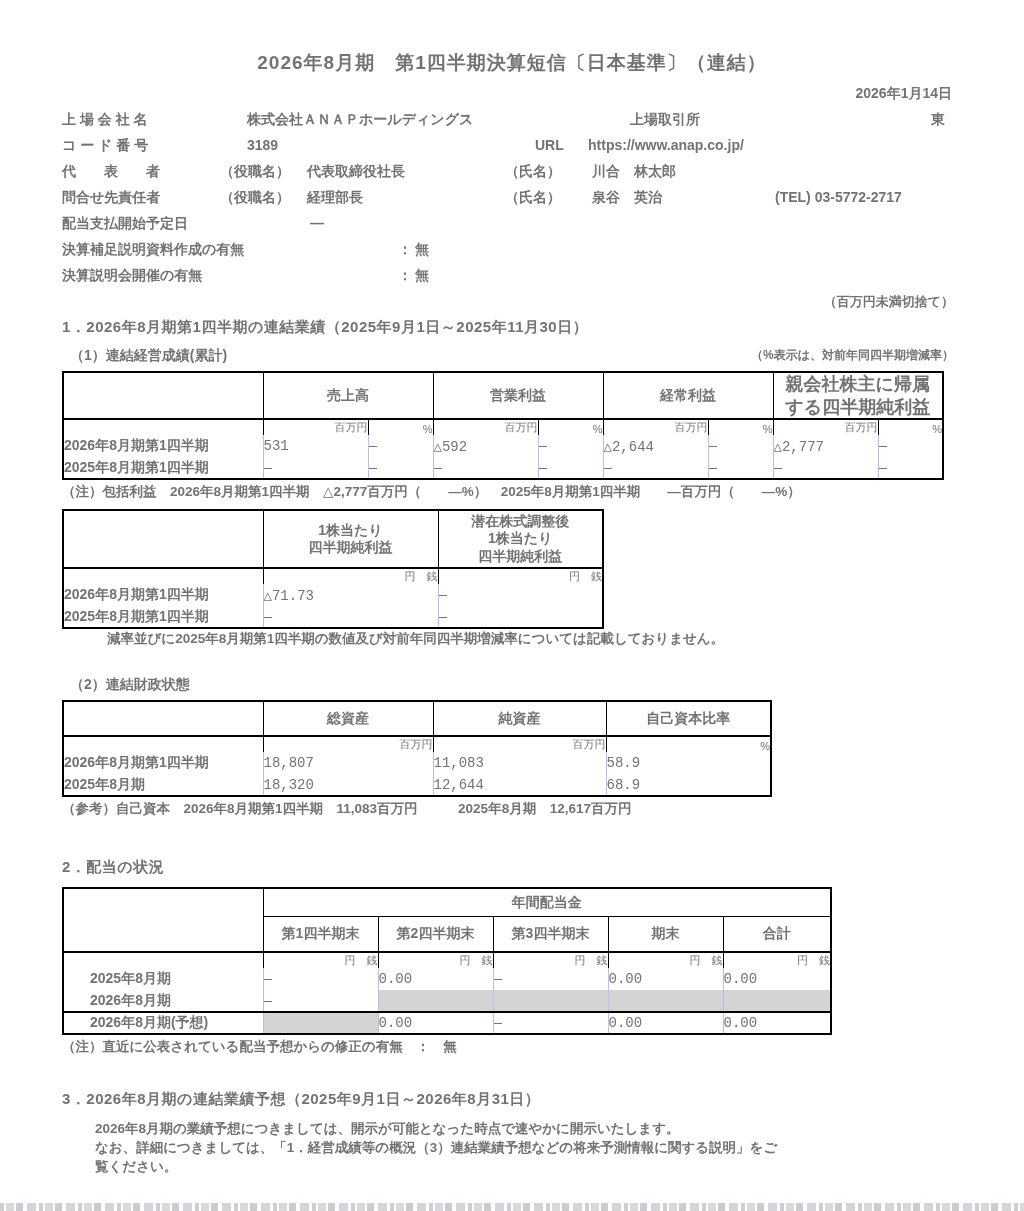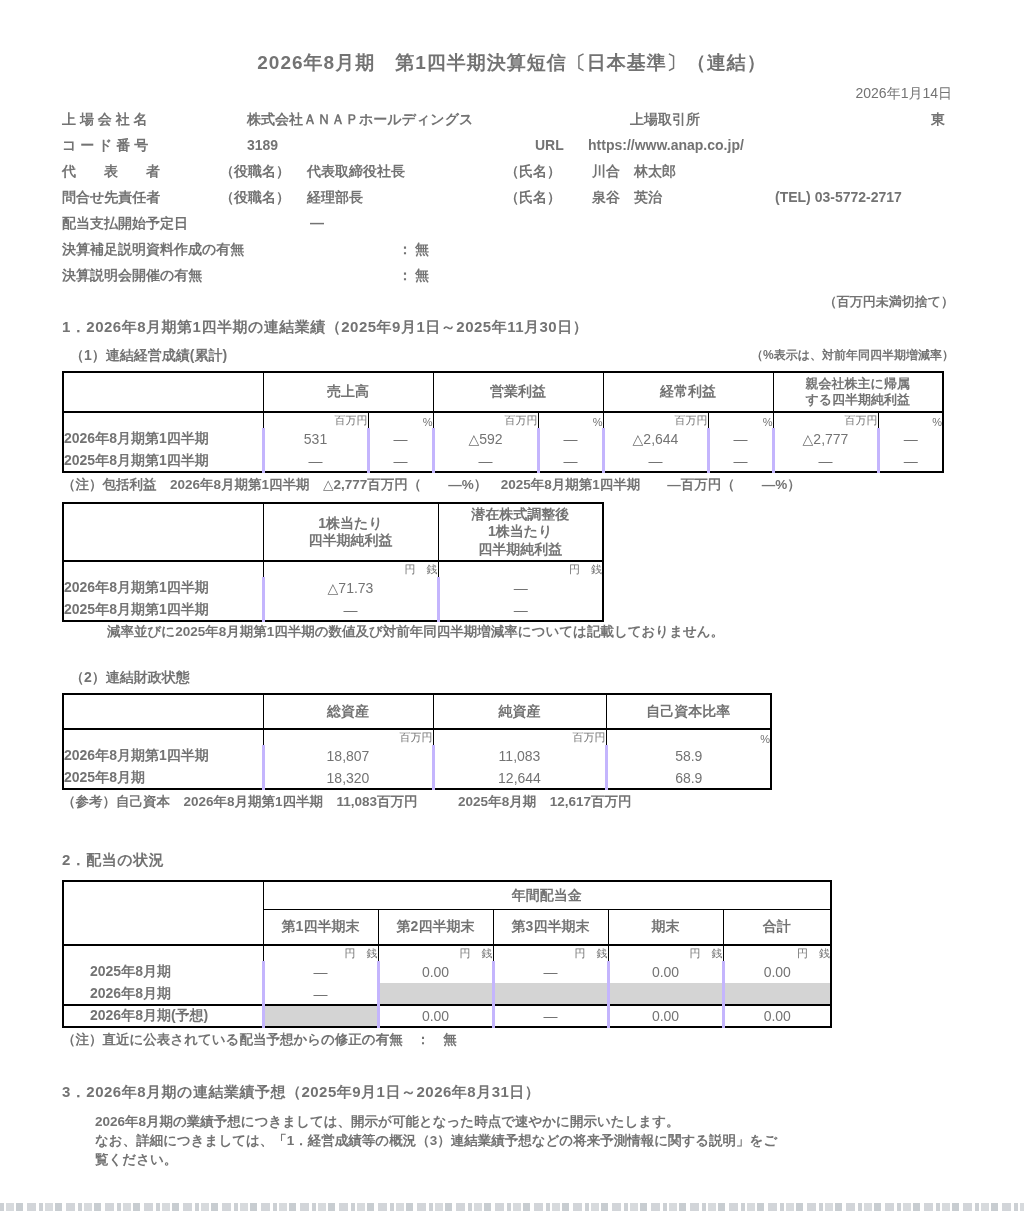--- a/index.html
+++ b/index.html
@@ -4,21 +4,21 @@
 <style>
   * { margin:0; padding:0; box-sizing:border-box; }
   html,body { background:#ffffff; }
   .page {
     position:relative; width:1024px; height:1211px; margin:0 auto;
     background:#ffffff; color:#737373;
     font-family:"Liberation Sans","DejaVu Sans",sans-serif;
     overflow:hidden;
   }
   .doc-title { padding-top:50px; text-align:center; font-size:19px; font-weight:bold; letter-spacing:1px; }
-  .date-line { margin-top:9px; margin-right:72px; text-align:right; font-size:14px; font-weight:normal; }
+  .date-line { margin-top:9px; margin-right:72px; text-align:right; font-size:14px; font-weight:bold; }
 
   .info-block { margin-top:4px; }
   .info-line { position:relative; height:26px; font-size:14px; font-weight:bold; }
   .info-line span { position:absolute; top:4px; white-space:nowrap; }
   .l-label   { left:62px; }
   .l-val     { left:247px; }
   .l-exch    { left:630px; }
   .l-exchval { left:auto; right:79px; }
   .l-url     { left:535px; }
   .l-urlval  { left:588px; font-weight:bold; }
@@ -36,25 +36,25 @@
   .sec-heading { margin-left:62px; font-size:15px; font-weight:bold; letter-spacing:.5px; }
   .s1-heading { margin-top:7px; }
   .sub-row { display:flex; justify-content:space-between; margin:10px 70px 0 70px; align-items:flex-start; }
   .sub-heading { font-size:14px; font-weight:bold; }
   .sub-note { font-size:12px; font-weight:bold; }
 
   table.tbl { border-collapse:collapse; table-layout:fixed; margin-left:62px; border:2px solid #000; }
   .tbl th, .tbl td { padding:0; overflow:hidden; }
   .hcell { border-left:1px solid #000; border-bottom:2px solid #000; text-align:center; vertical-align:middle;
            font-weight:bold; font-size:14px; line-height:1.25; }
-  .hcell.small { font-size:13px; }
+  .hcell.small { font-size:18px; }
   .pre { white-space:pre-line; }
   .lblcol { border-left:none; }
   .u { font-size:11px; font-weight:normal; text-align:right; padding-right:6px; border-left:1px solid #000; vertical-align:bottom; }
-  .v { font-size:14px; font-weight:normal; text-align:center; padding-right:8px; border-left:3px solid #c4b5fd; vertical-align:middle; }
+  .v { font-size:14px; font-weight:normal; text-align:left; padding-right:8px; border-left:1px solid #c4b5fd; vertical-align:middle;font-family:Liberation Mono, monospace; }
   .rl { font-size:14px; font-weight:bold; text-align:left; padding-left:4px; vertical-align:middle; white-space:nowrap; }
   .rl.ind { padding-left:26px; }
 
   .results tr.head { height:40px; }
   .results tr.units { height:16px; }
   .results tr.data { height:22px; }
 
   .eps tr.head { height:58px; }
   .eps tr.units { height:16px; }
   .eps tr.data { height:22px; }

